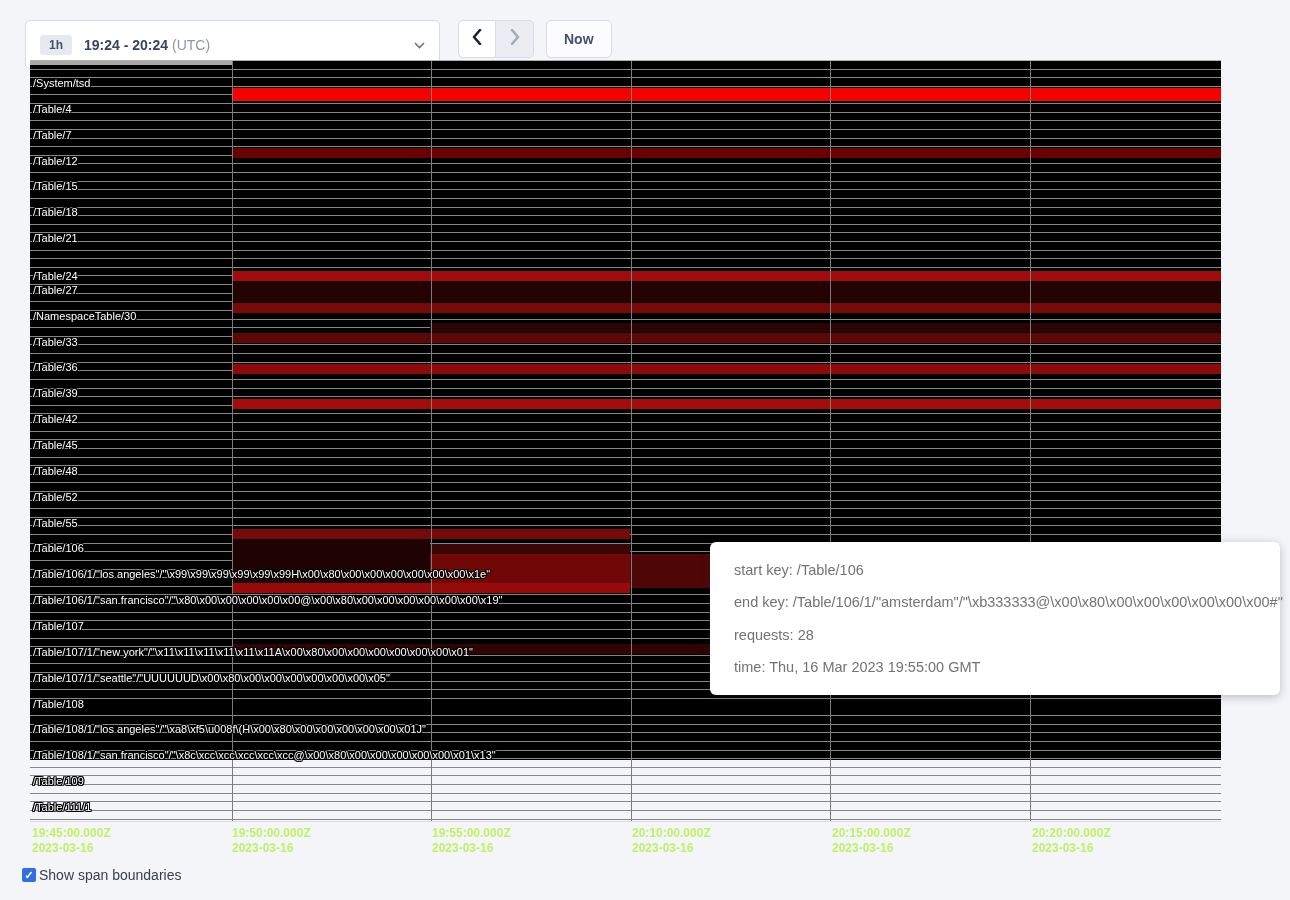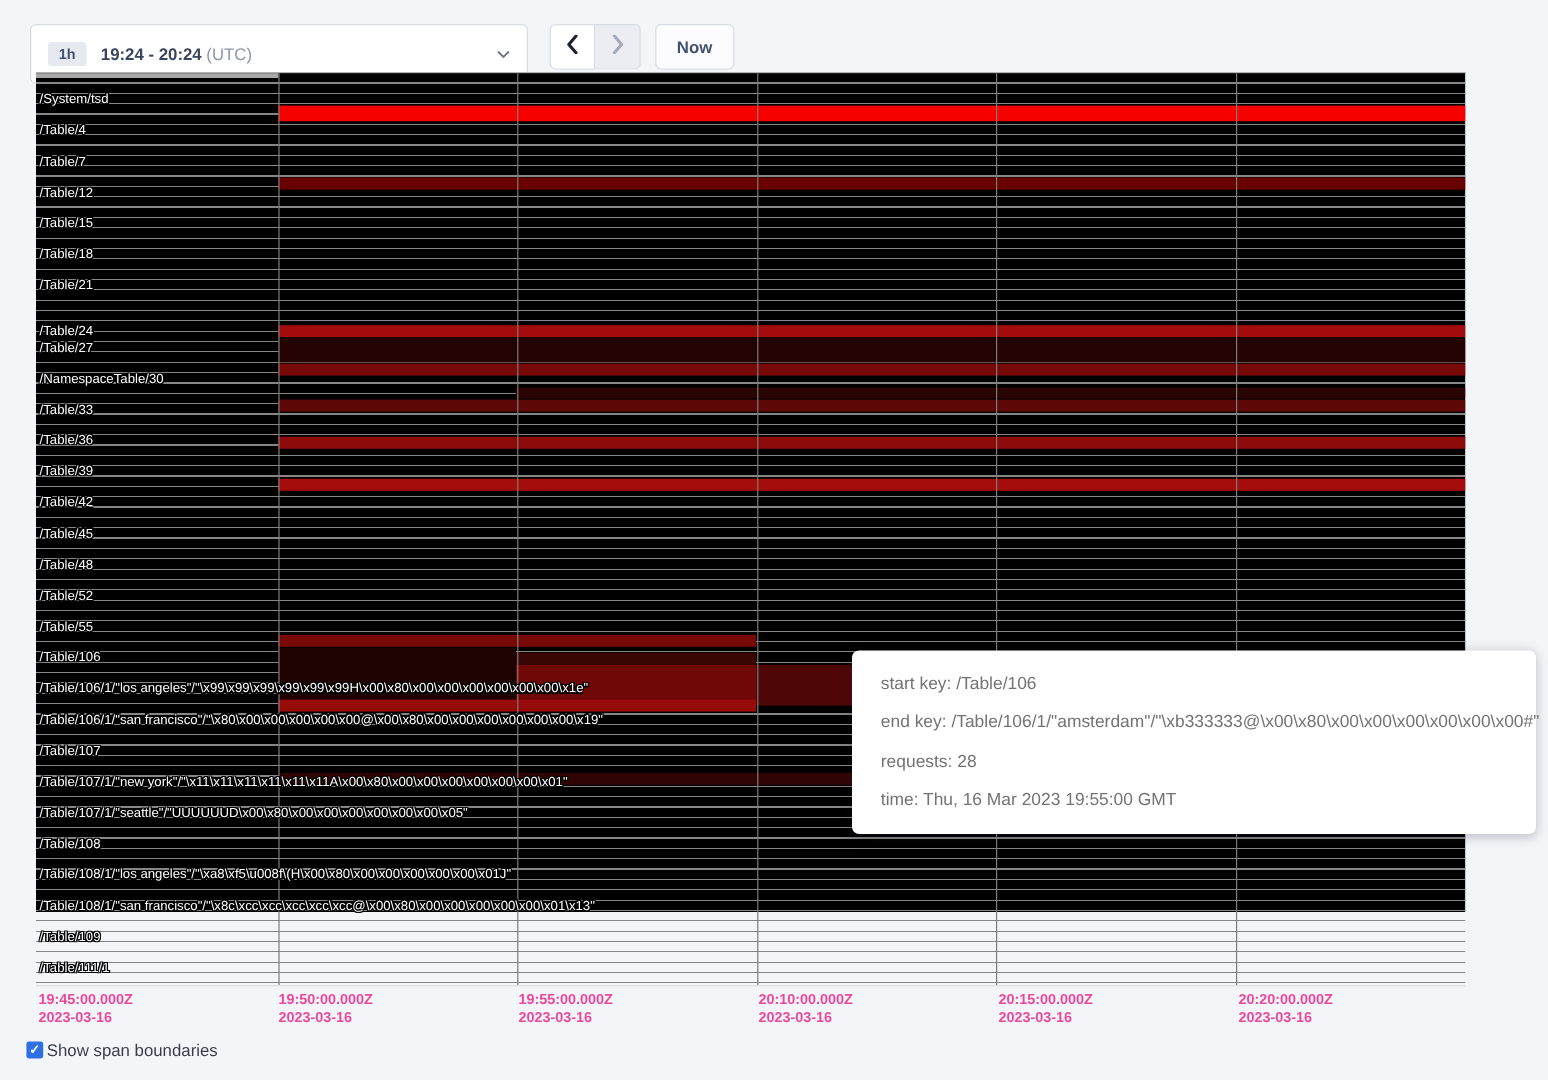--- a/index.html
+++ b/index.html
@@ -46,21 +46,21 @@
   .band   { position:absolute; }
   .vline  { position:absolute; top:0; width:1px; height:760px; background:#7c7c7c; }
   .hm-bottomline { position:absolute; left:0; top:760px; width:100%; height:1px; background:#dedede; }
   .row-label {
     position:absolute; left:3px; height:13px; line-height:13px;
     color:#fff; font-size:11px; white-space:nowrap;
     text-shadow:1px 0 0 #000, -1px 0 0 #000, 0 1px 0 #000, 0 -1px 0 #000,
                 1px 1px 0 #000, -1px -1px 0 #000, 1px -1px 0 #000, -1px 1px 0 #000;
   }
   .axis-label {
-    position:absolute; color:#ec4899; font-size:12px; font-weight:600;
+    position:absolute; color:#bef264; font-size:12px; font-weight:600;
     line-height:15px; white-space:pre;
   }
 
   
   .cell-tooltip {
     position:absolute; left:710px; top:542px; width:570px; height:153px;
     background:#fff; border-radius:6px; box-shadow:0 2px 10px rgba(40,40,60,.28);
     padding:20px 24px; display:flex; flex-direction:column; justify-content:space-between;
     z-index:5;
   }

